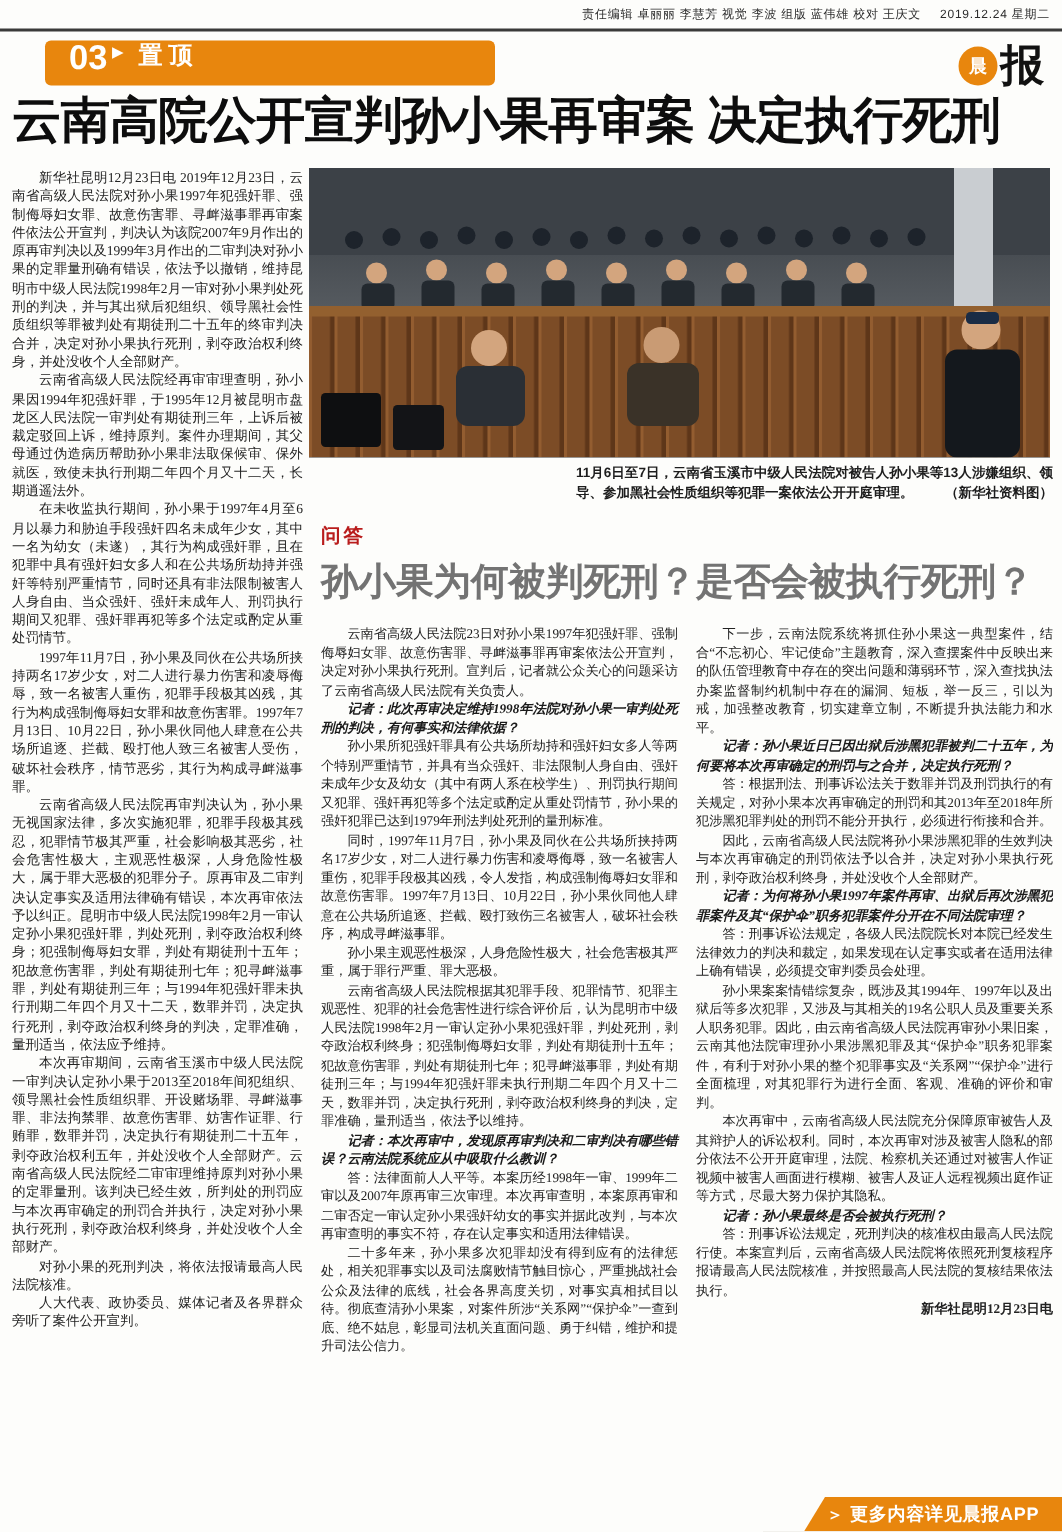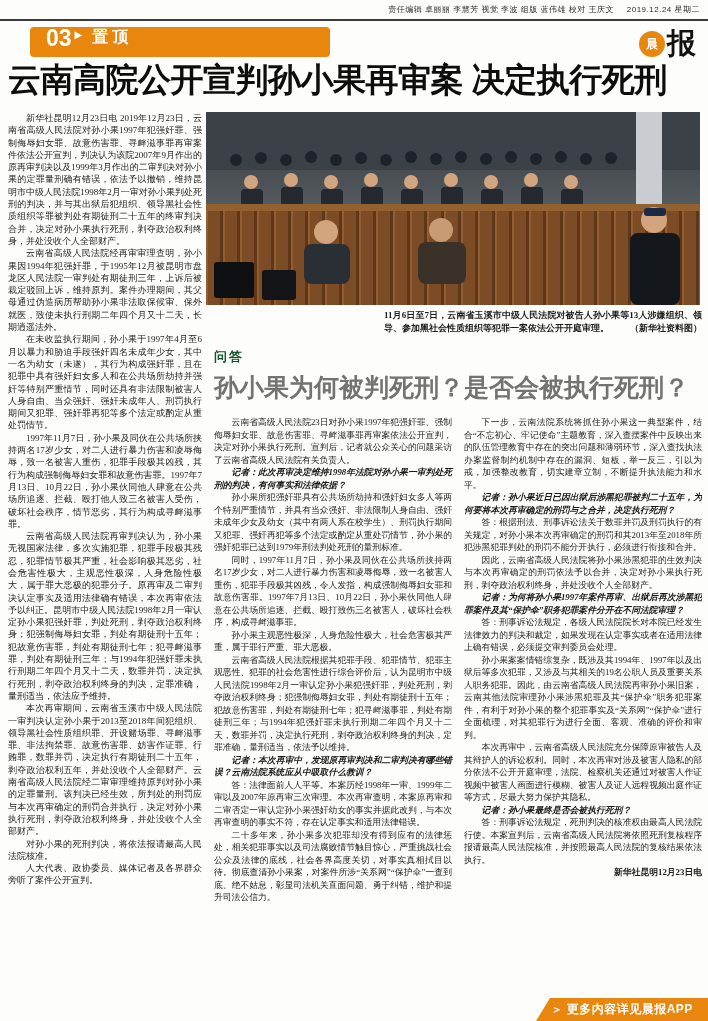--- a/index.html
+++ b/index.html
@@ -46,26 +46,26 @@
   }
   .article-col p, .qa-col p { text-indent:2em; margin:0; }
   
   .photo {
     position:absolute; top:112px; left:206px; width:494px; height:193px;
     background:#4a4e53; overflow:hidden;
   }
   
   .caption {
     position:absolute; top:309px; left:384px; width:318px;
-    font-size:9px; font-weight:bold; line-height:13px; text-align:justify; color:#1d1d1d;font-family:Liberation Serif, serif;
+    font-size:9px; font-weight:bold; line-height:13px; text-align:justify; color:#1d1d1d;
   }
   .caption .credit { float:right; }
   
   .qa { position:absolute; top:348px; left:214px; width:488px; }
-  .qa-kicker { font-size:13px; font-weight:bold; color:#14532d; letter-spacing:2px; }
+  .qa-kicker { font-size:13px; font-weight:bold; color:#b91c1c; letter-spacing:2px; }
   .qa-headline { margin-top:5px; font-size:25px; font-weight:900; white-space:nowrap; color:#737373; }
   .qa-cols { display:flex; gap:12px; margin-top:12px; height:577px; overflow:hidden; }
   .qa-col {
     width:238px; font-family:"Liberation Serif", serif; font-size:8.8px; line-height:12.5px;
     text-align:justify; color:#222;
   }
   .qa-col p.qa-q { font-style:italic; font-weight:bold; color:#1a1a1a; }
   .qa-col p.qa-sign { text-align:right; text-indent:0; font-weight:bold; }
   
   .banner {

